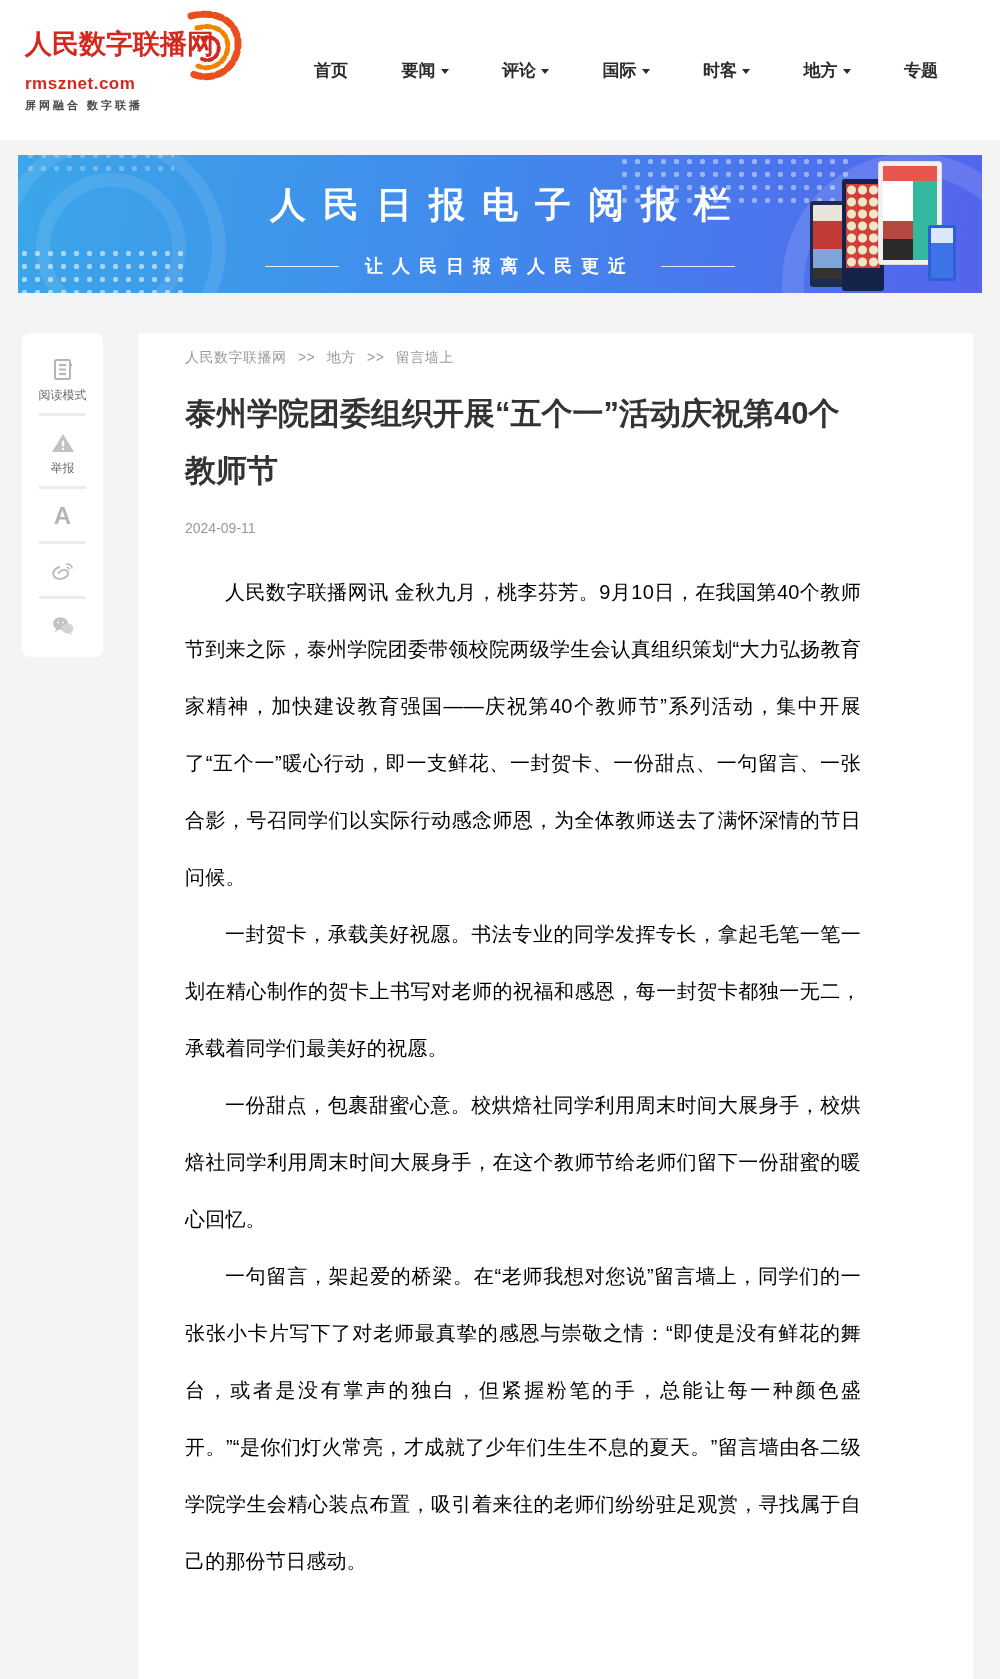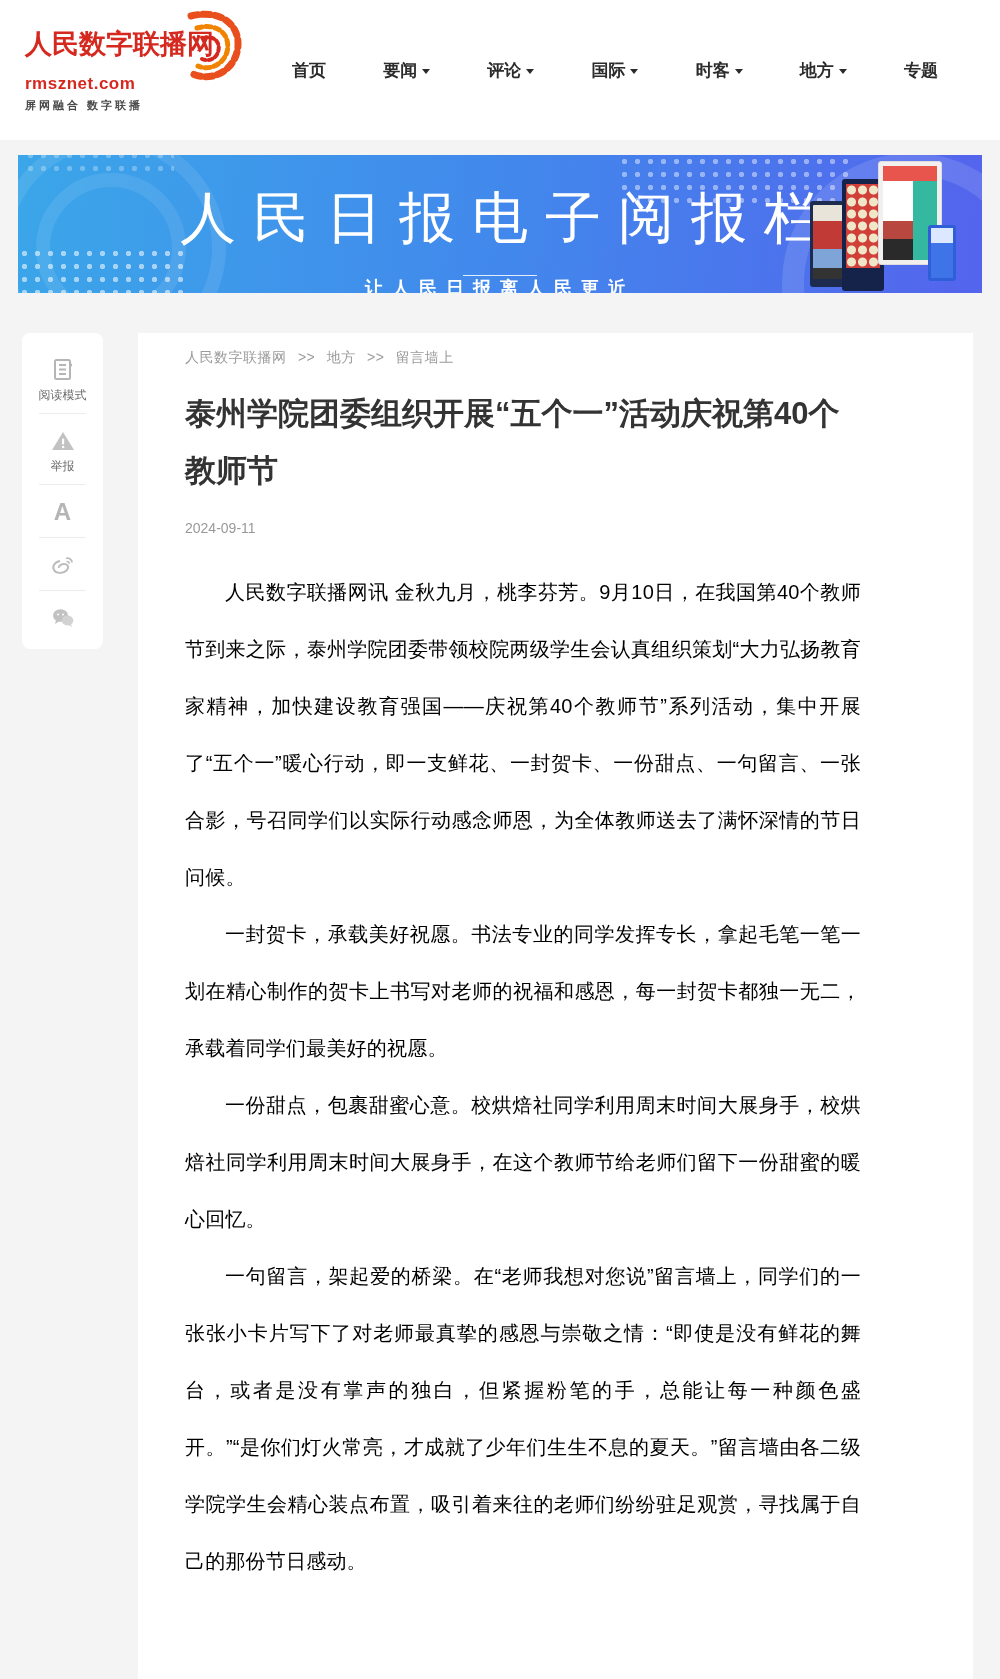--- a/index.html
+++ b/index.html
@@ -15,21 +15,21 @@
   .logo { position:absolute; left:25px; top:26px; width:200px; }
   .logo-cn {
     position:relative; z-index:2;
     font-size:27px; font-weight:700; color:#d5281e; letter-spacing:0px; white-space:nowrap;
   }
   .logo-swirl { position:absolute; left:128px; top:-24px; z-index:1; }
   .logo-domain { font-size:17px; font-weight:700; color:#d5281e; letter-spacing:.5px; margin-top:12px; }
   .logo-tagline { font-size:11px; font-weight:700; color:#4a4a4a; letter-spacing:3px; margin-top:4px; }
 
   .main-nav {
-    position:absolute; left:292px; right:62px; top:0; height:140px;
+    position:absolute; left:314px; right:62px; top:0; height:140px;
     display:flex; align-items:center; justify-content:space-between;font-family:Liberation Serif, serif;
   }
   .nav-item {
     font-size:17px; font-weight:700; color:#2b2b2b; text-decoration:none; cursor:pointer;
     display:flex; align-items:center; white-space:nowrap;
   }
   .caret {
     display:inline-block; width:0; height:0; margin-left:5px; margin-top:3px;
     border-left:4px solid transparent; border-right:4px solid transparent; border-top:5px solid #2b2b2b;
   }
@@ -53,23 +53,23 @@
     background-image:radial-gradient(circle, rgba(255,255,255,.55) 2.4px, transparent 3px);
     background-size:13px 13px;
   }
   .dots-bl { left:0; bottom:-6px; width:170px; height:52px; }
   .dots-tl { left:6px; top:-6px; width:150px; height:30px; opacity:.5; }
   .dots-tr { left:600px; top:0px; width:230px; height:56px; opacity:.8; }
   .banner-text { position:absolute; left:0; top:0; width:100%; text-align:center; z-index:3; }
   .banner-title {
     margin-top:26px;
     font-family:"DejaVu Serif","Liberation Serif",serif;
-    font-size:56px; font-weight:400; color:#ffffff; letter-spacing:17px; text-indent:17px; white-space:nowrap;
-  }
-  .banner-sub { margin-top:18px; display:flex; align-items:center; justify-content:center;flex-direction:column; }
+    font-size:36px; font-weight:700; color:#ffffff; letter-spacing:17px; text-indent:17px; white-space:nowrap;
+  }
+  .banner-sub { margin-top:24px; display:flex; align-items:center; justify-content:center; }
   .banner-sub .line { display:inline-block; width:74px; height:1px; background:rgba(255,255,255,.85); }
   .banner-sub .sub-text {
     margin:0 26px; font-size:18px; font-weight:700; color:#ffffff; letter-spacing:9px; white-space:nowrap;
   }
   
   .kiosks { position:absolute; right:22px; top:0; width:150px; height:138px; z-index:4; }
   .dev { position:absolute; border-radius:3px; }
   .dev1 { left:0px; top:46px; width:36px; height:86px; background:#1c2b4e; padding:4px 3px; }
   .dev1 .scr { width:100%; height:74px; background:#c23a35; border-radius:1px;
     background-image:linear-gradient(#e8e4da 0 22%, transparent 22%),linear-gradient(transparent 60%, #7fa4d8 60% 85%, #333 85%); }
@@ -84,21 +84,21 @@
   .dev4 { left:118px; top:70px; width:28px; height:56px; background:#2f5fd8; padding:3px; }
   .dev4 .scr { width:100%; height:100%; background:#3e74e8;
     background-image:linear-gradient(#dce8ff 0 30%, transparent 30%); }
 
   
   .side-toolbar {
     position:absolute; left:22px; top:333px; width:81px; background:#ffffff; border-radius:8px;
     padding:10px 0 6px 0;
   }
   .tool-item { text-align:center; padding:14px 0 12px 0; cursor:pointer; }
-  .tool-item + .tool-item { border-top:1px solid #b91c1c; border-image:linear-gradient(90deg,transparent 22%, #ececec 22% 78%, transparent 78%) 1; }
+  .tool-item + .tool-item { border-top:3px solid #b91c1c; border-image:linear-gradient(90deg,transparent 22%, #ececec 22% 78%, transparent 78%) 1; }
   .tool-icon { display:block; margin:0 auto 6px auto; width:26px; height:26px; color:#b5b5b5; }
   .tool-icon svg { width:100%; height:100%; display:block; }
   .tool-label { font-size:12px; color:#6b6b6b; letter-spacing:0; display:block; line-height:1; }
   .tool-item.no-label .tool-icon { margin-bottom:0; }
   .font-a { font-size:24px; font-weight:700; color:#b5b5b5; line-height:26px; }
 
   
   .article-card {
     position:absolute; left:138px; top:333px; width:835px; height:1346px;
     background:#ffffff; padding:16px 112px 0 47px;

